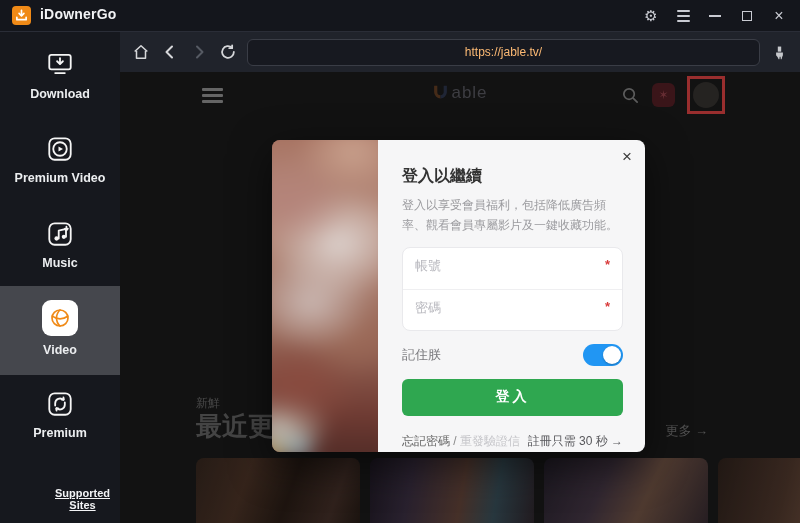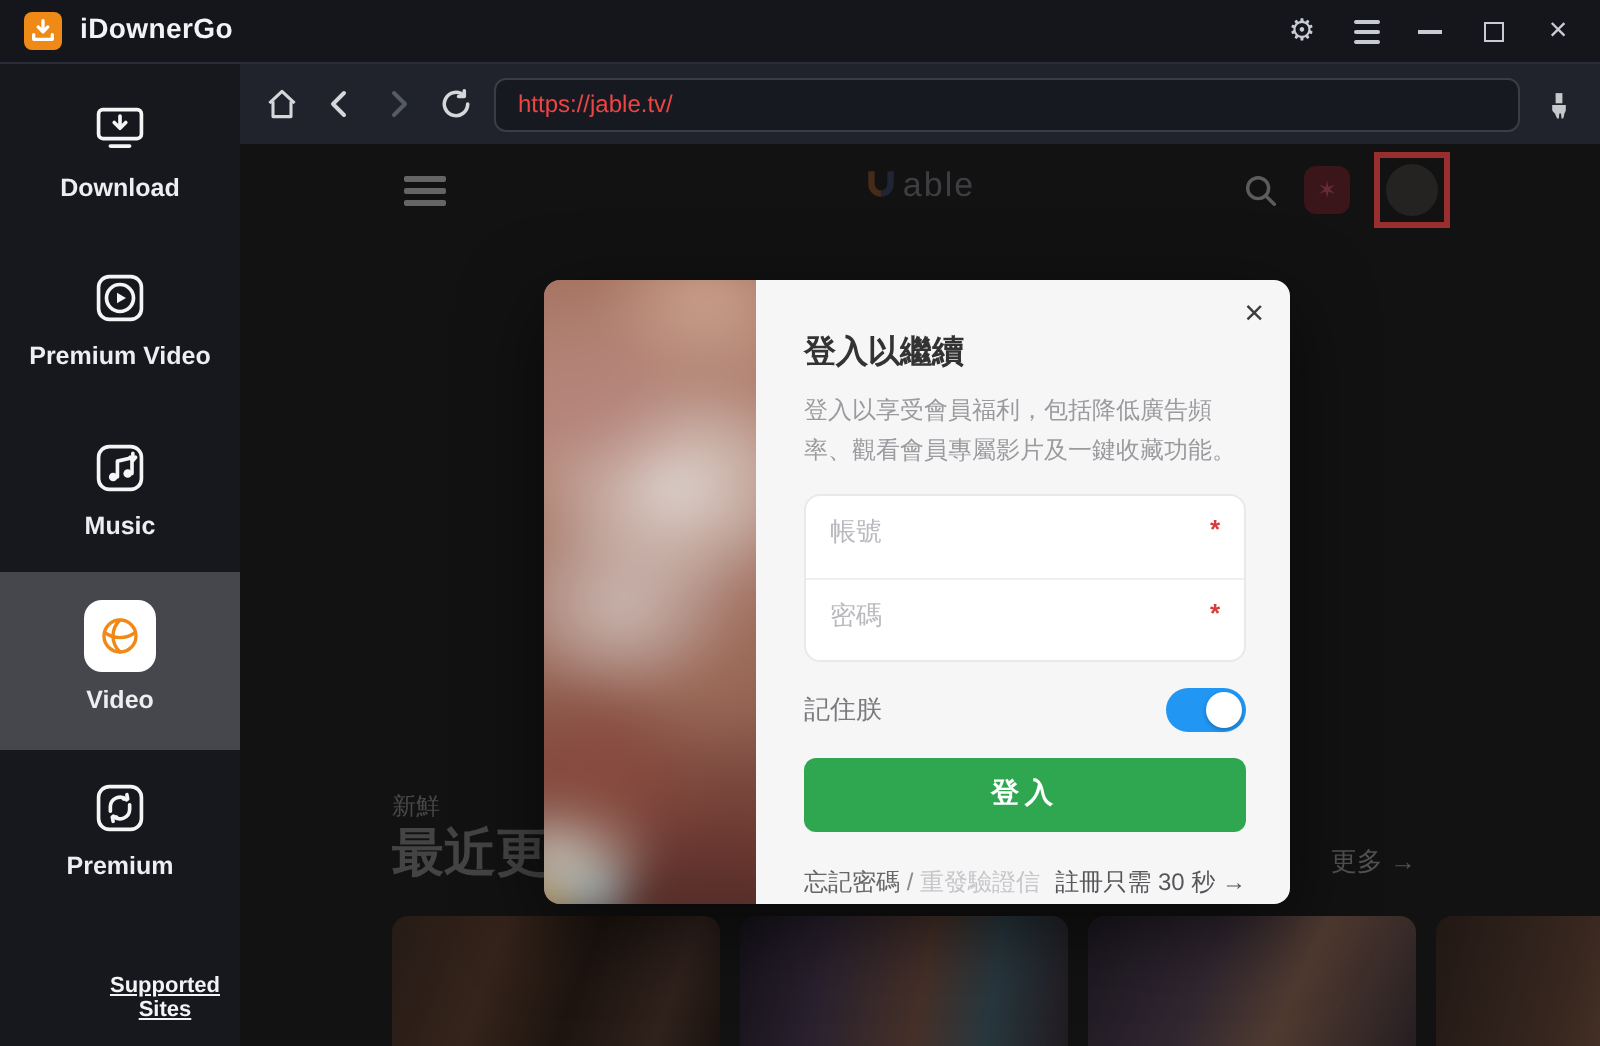--- a/index.html
+++ b/index.html
@@ -44,22 +44,22 @@
 
   
   .main { flex:1; display:flex; flex-direction:column; min-width:0; }
 
   
   .btoolbar { height:40px; background:#20232b; display:flex; align-items:center;
               gap:9px; padding:0 11px; flex:0 0 auto; }
   .nav-ic { width:20px; height:20px; display:flex; align-items:center;
             justify-content:center; }
   .urlbar { flex:1; height:27px; background:#171920; border:1px solid #3a3d46;
-            border-radius:6px; color:#ef4444; font-size:12px; padding:0 11px;
-            font-family:"Liberation Sans","DejaVu Sans",sans-serif; outline:none; }
+            border-radius:6px; color:#fdba74; font-size:12px; padding:0 11px;
+            font-family:"Liberation Sans","DejaVu Sans",sans-serif; outline:none;text-align:center; }
 
   
   .page { flex:1; position:relative; background:#1c1c1c; overflow:hidden; }
   .page-dim { position:absolute; inset:0; background:rgba(0,0,0,.35); z-index:2; }
 
   .site-header { position:absolute; top:0; left:0; right:0; height:46px;
                  display:flex; align-items:center; z-index:1; }
   .site-burger { position:absolute; left:82px; top:16px; display:flex;
                  flex-direction:column; gap:3px; width:21px; }
   .site-burger i { height:3px; background:#9b9b9b; border-radius:1px; }

